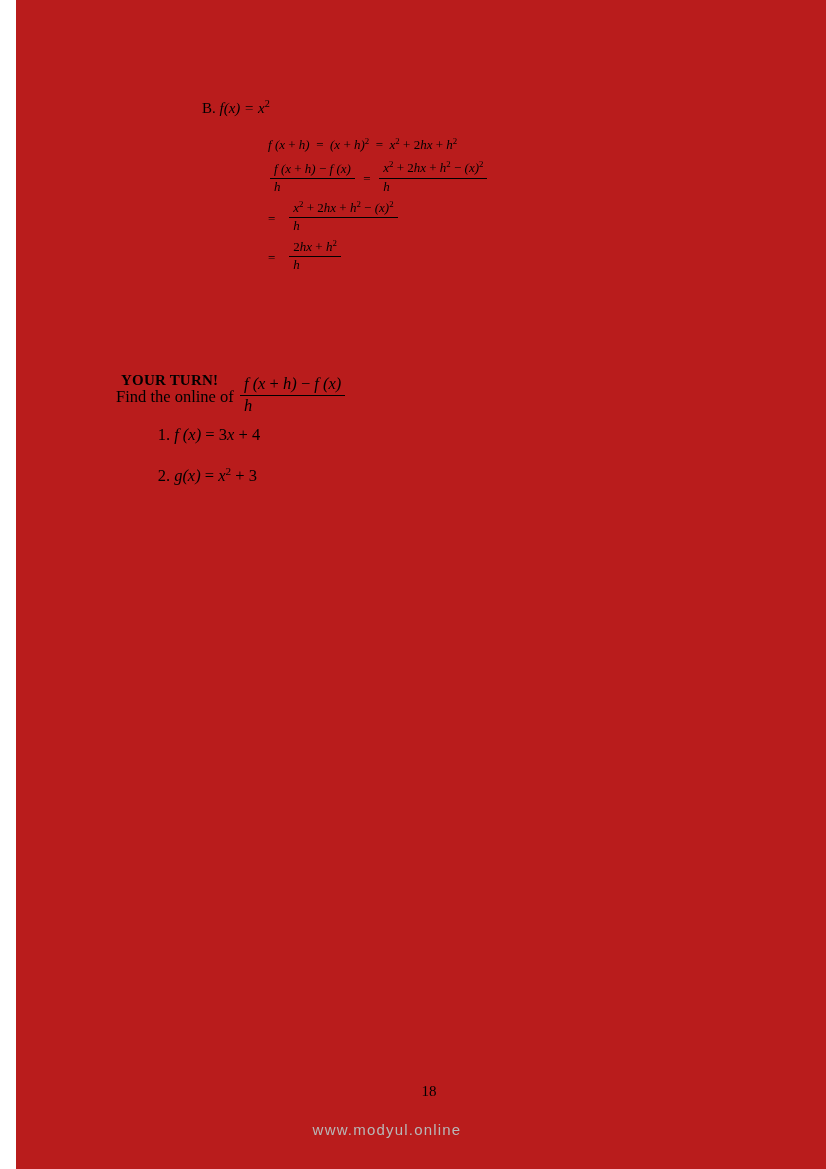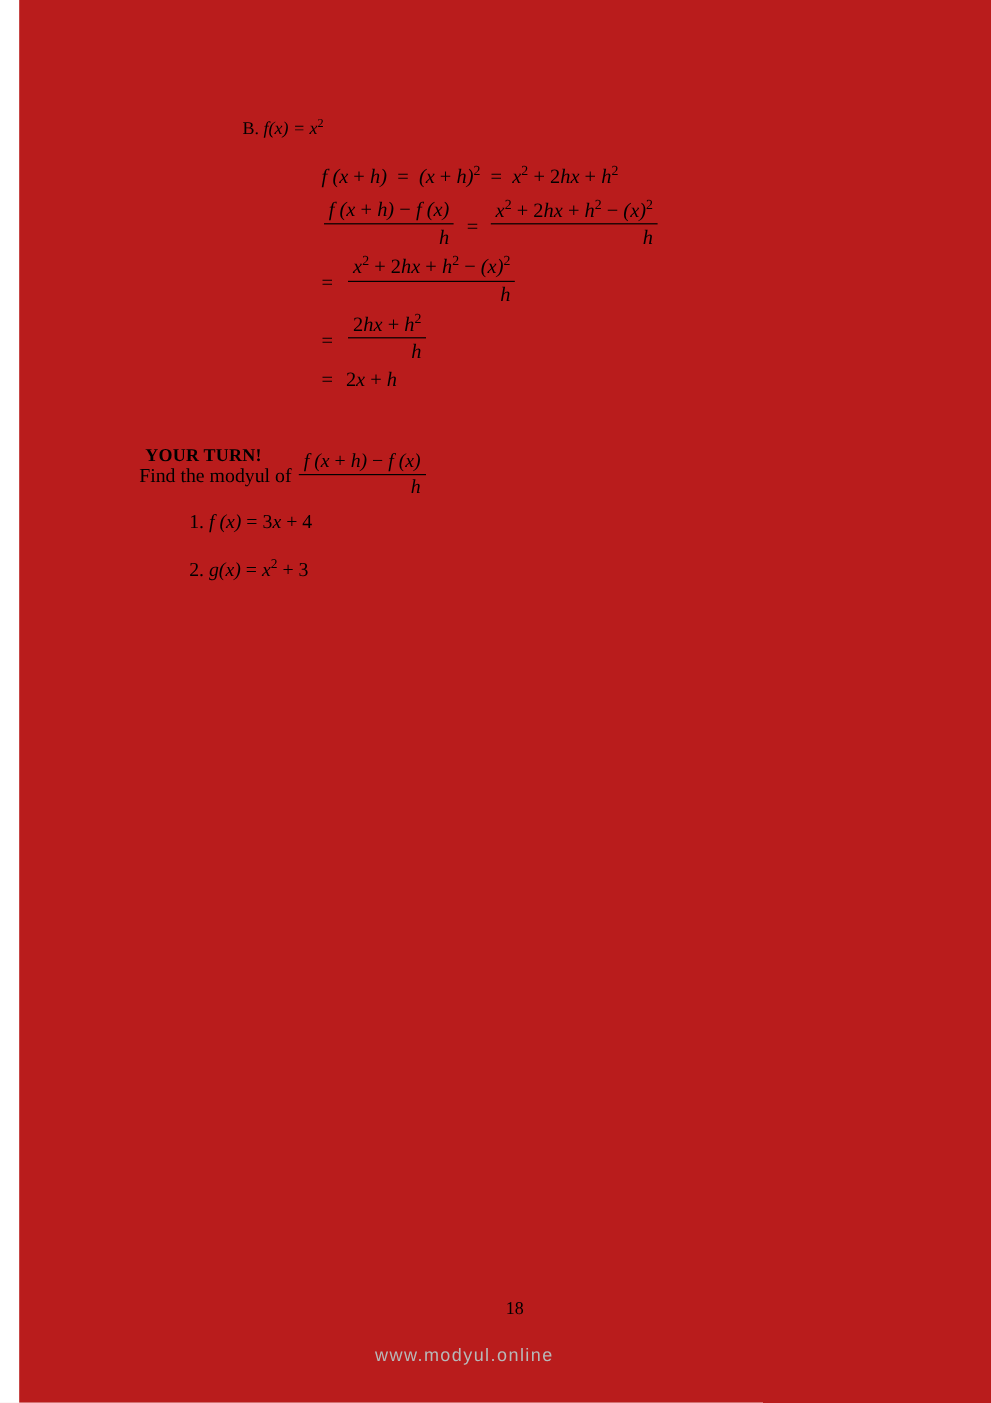--- a/index.html
+++ b/index.html
@@ -29,21 +29,21 @@
   .sup-n {
     font-size: 0.68em;
     vertical-align: super;
     font-style: normal;
   }
 
   
   .frac {
     display: inline-block;
     vertical-align: -0.55em;
-    text-align: right;
+    text-align: left;
     line-height: 1.15;
     margin: 0 2px;
   }
   .frac .num {
     display: block;
     padding: 0 4px 1px 4px;
   }
   .frac .den {
     display: block;
     border-top: 1px solid #000;
@@ -56,21 +56,21 @@
     left: 186px;
     top: 98px;
     font-size: 15px;
   }
   .item-b .lbl { font-style: normal; }
 
   .derivation {
     position: absolute;
     left: 252px;
     top: 136px;
-    font-size: 17px;
+    font-size: 13px;
   }
   .deriv-line {
     white-space: nowrap;
     margin-bottom: 2px;
   }
   .deriv-line.l1 { margin-bottom: 6px; }
   .deriv-line.l2 { margin-bottom: 4px; }
   .deriv-line.l3 { margin-left: 0px; margin-bottom: 4px; }
   .deriv-line.l4 { margin-left: 0px; margin-bottom: 4px; }
   .deriv-line.l5 { margin-left: 0px; }
@@ -170,31 +170,27 @@
     </div>
 
     <div class="deriv-line l4">
       <span class="eqsign"><span class="mo">=</span></span>
       <span class="frac">
         <span class="num"><span class="mn">2</span><span class="mi">hx</span><span class="mo">&nbsp;+&nbsp;</span><span class="mi">h</span><span class="sup-n">2</span></span>
         <span class="den"><span class="mi">h</span></span>
       </span>
     </div>
 
-    <div class="deriv-line l5">
-      <span class="eqsign"><span class="mo">=</span></span>
-      <span class="mn">2</span><span class="mi">x</span><span class="mo">&nbsp;+&nbsp;</span><span class="mi">h</span>
-    </div>
 
   </div>
 
   <div class="your-turn">YOUR TURN!</div>
 
   <div class="find-line">
-    <span>Find the modyul of</span>
+    <span>Find the online of</span>
     <span class="frac">
       <span class="num"><span class="mi">f</span>&nbsp;<span class="mi">(x</span><span class="mo">&nbsp;+&nbsp;</span><span class="mi">h)</span><span class="mo">&nbsp;−&nbsp;</span><span class="mi">f</span>&nbsp;<span class="mi">(x)</span></span>
       <span class="den"><span class="mi">h</span></span>
     </span>
   </div>
 
   <div class="q q1">
     <span class="num-lbl">1.</span>
     <span><span class="mi">f</span>&nbsp;<span class="mi">(x)</span><span class="mo">&nbsp;=&nbsp;</span><span class="mn">3</span><span class="mi">x</span><span class="mo">&nbsp;+&nbsp;</span><span class="mn">4</span></span>
   </div>

